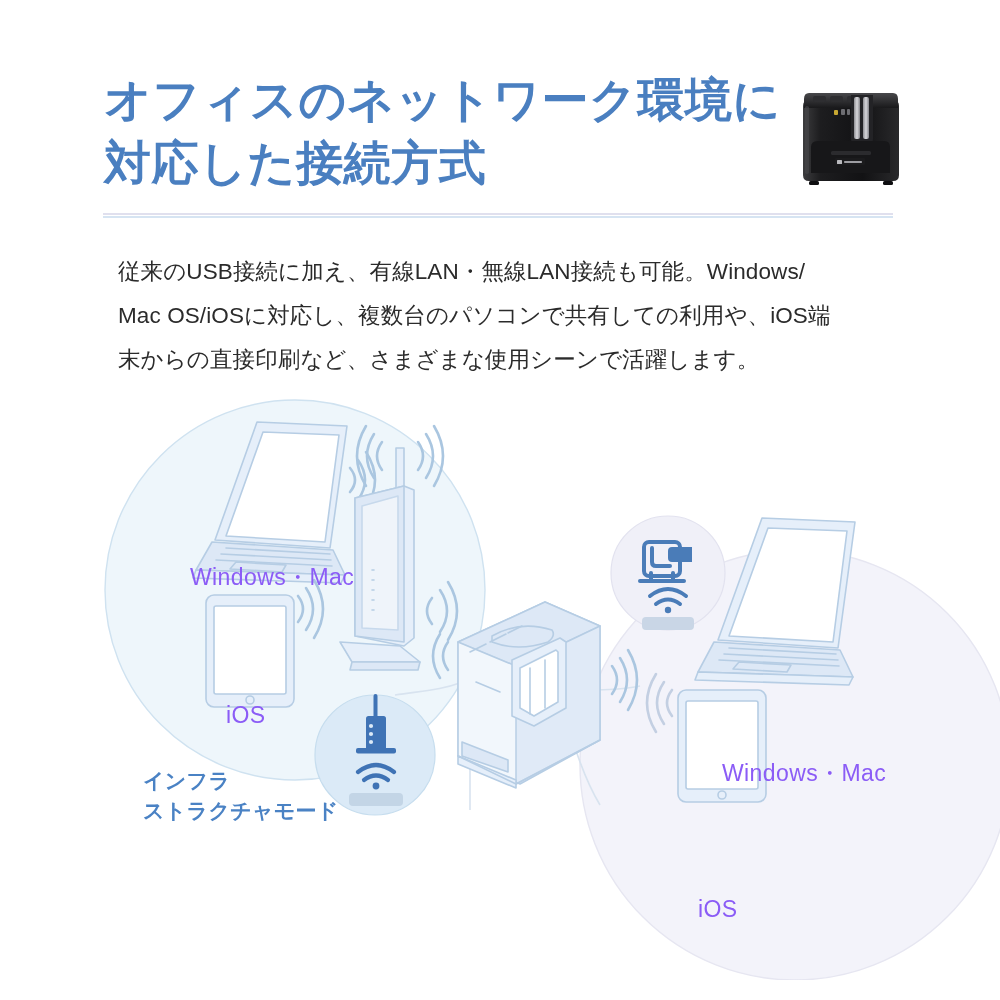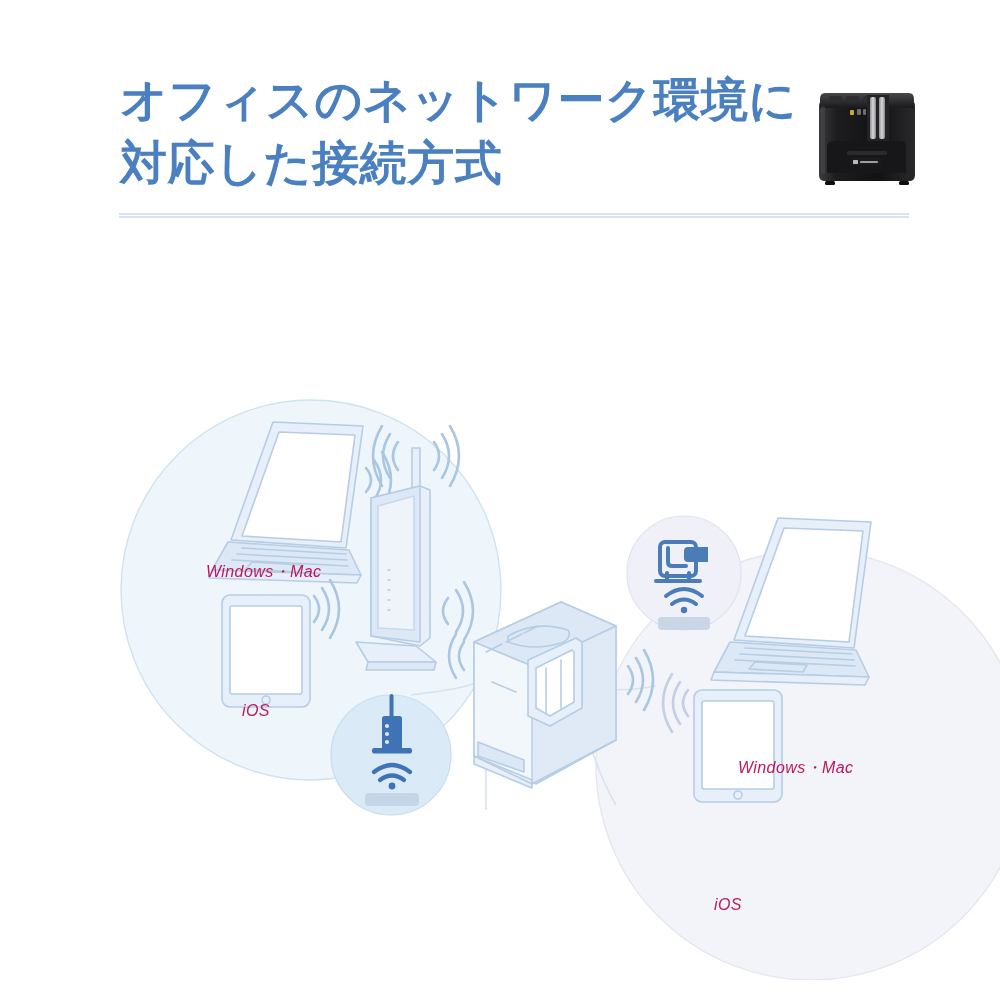--- a/index.html
+++ b/index.html
@@ -7,21 +7,20 @@
     margin: 0; padding: 0;
     width: 1000px; height: 1000px;
     background: #ffffff;
     font-family: "Liberation Sans", "DejaVu Sans", sans-serif;
     overflow: hidden;
   }
   #page {
     position: relative;
     width: 961px; height: 1000px;
     background: #ffffff;
-    margin-left: 16px;
   }
 
   
   #header-title {
     position: absolute;
     left: 104px; top: 68px;
     width: 700px;
     color: #4a7fc0;
     font-size: 47px;
     font-weight: bold;
@@ -77,25 +76,24 @@
     font-size: 21px;
     line-height: 1.45;
     white-space: pre-line;
     letter-spacing: 0.3px;
   }
   #label-infra { left: 143px; top: 766px; }
   #label-ap    { left: 730px; top: 505px; }
 
   .device-label {
     position: absolute;
-    color: #be185d;
-    font-size: 16px;
+    color: #8b5cf6;
+    font-size: 23px;
     letter-spacing: 0.4px;
     white-space: nowrap;
-    font-style: italic;
   }
   #label-win-left  { left: 190px; top: 562px; }
   #label-ios-left  { left: 226px; top: 702px; }
   #label-win-right { left: 722px; top: 758px; }
   #label-ios-right { left: 698px; top: 896px; }
 </style>
 </head>
 <body>
 
 <div id="page">
@@ -151,20 +149,23 @@
 
       <path d="M10,32 Q12,30 14,32 L14,98 Q12,100 10,98 Z" fill="#4a4a4e" opacity="0.55"></path>
     </svg>
   </div>
 
   <div id="divider">
     <div class="rule-a"></div>
     <div class="rule-b"></div>
   </div>
 
+  <div id="body-copy">従来のUSB接続に加え、有線LAN・無線LAN接続も可能。Windows/
+Mac OS/iOSに対応し、複数台のパソコンで共有しての利用や、iOS端
+末からの直接印刷など、さまざまな使用シーンで活躍します。</div>
 
   <div id="diagram">
     <svg width="1000" height="590" viewBox="0 0 1000 590" xmlns="http://www.w3.org/2000/svg">
       <defs>
         <style>
           .ln   { fill:none; stroke:#b6cde4; stroke-width:1.6; stroke-linejoin:round; stroke-linecap:round; }
           .lnf  { fill:#e6effa; stroke:#b6cde4; stroke-width:1.6; stroke-linejoin:round; stroke-linecap:round; }
           .lnf2 { fill:#dde8f6; stroke:#b6cde4; stroke-width:1.6; stroke-linejoin:round; stroke-linecap:round; }
           .lnw  { fill:#ffffff; stroke:#b6cde4; stroke-width:1.6; stroke-linejoin:round; }
           .wave { fill:none; stroke:#aac6e0; stroke-width:2.6; stroke-linecap:round; }
@@ -359,20 +360,22 @@
           <path d="M656,214 Q668,205 680,214"></path>
         </g>
         <circle cx="668" cy="220" r="3.2" fill="#4a7cb8"></circle>
 
         <rect x="642" y="227" width="52" height="13" rx="4" fill="#c9d6e6"></rect>
       </g>
 
     </svg>
   </div>
 
+  <div id="label-infra" class="mode-label">インフラ
+ストラクチャモード</div>
 
 
   <div id="label-win-left" class="device-label">Windows・Mac</div>
 
   <div id="label-ios-left" class="device-label">iOS</div>
 
   <div id="label-win-right" class="device-label">Windows・Mac</div>
 
   <div id="label-ios-right" class="device-label">iOS</div>
 

